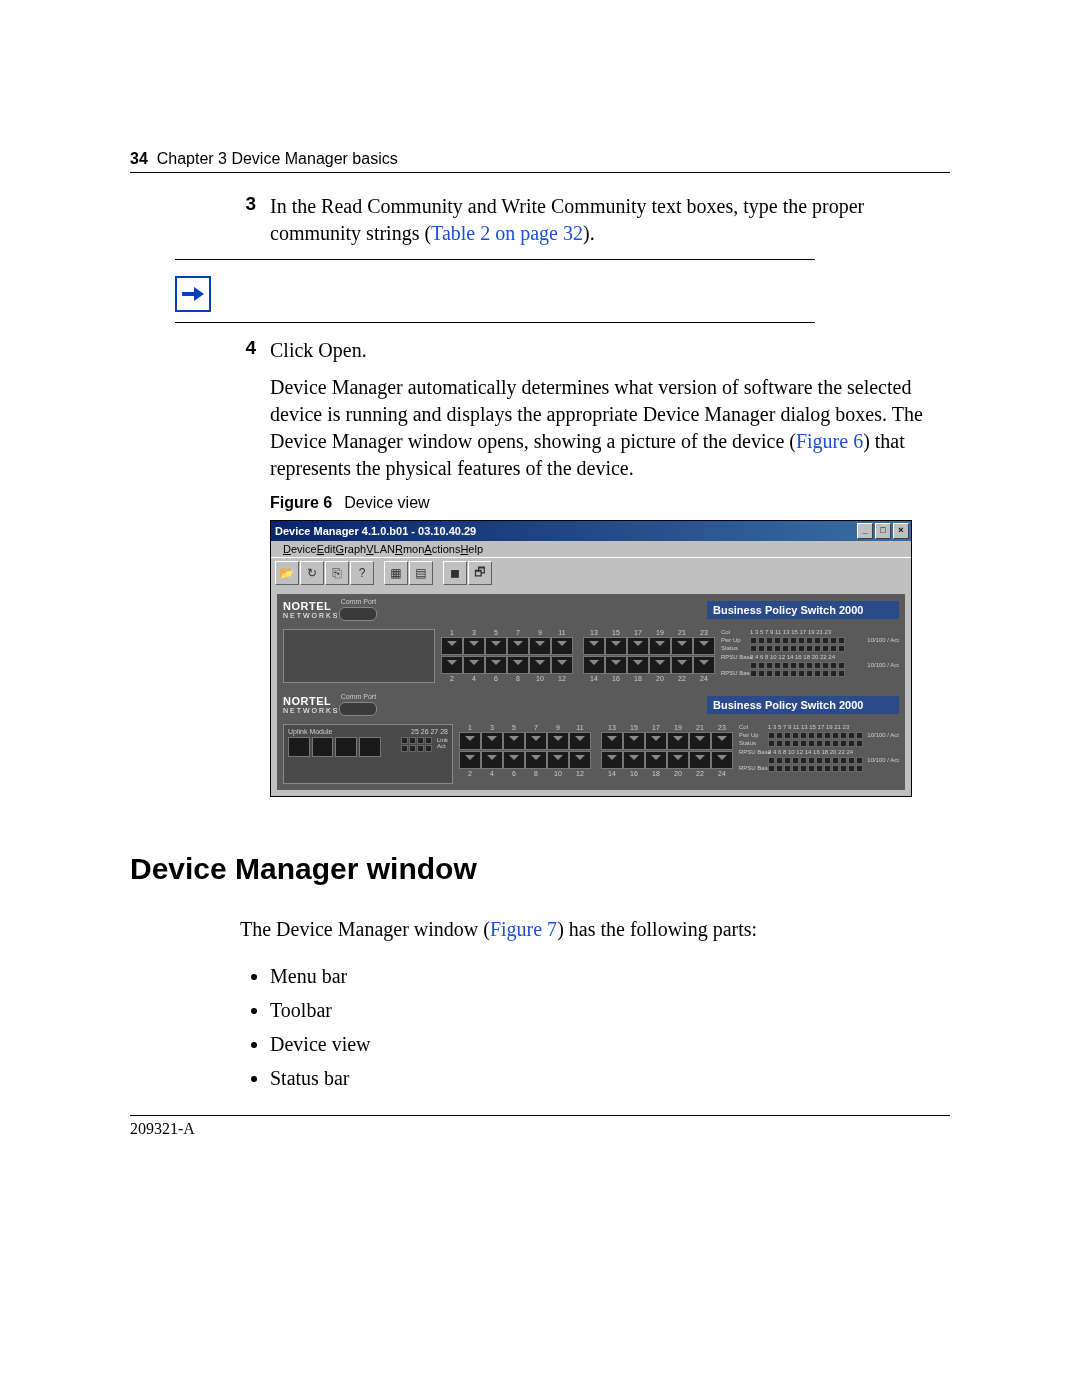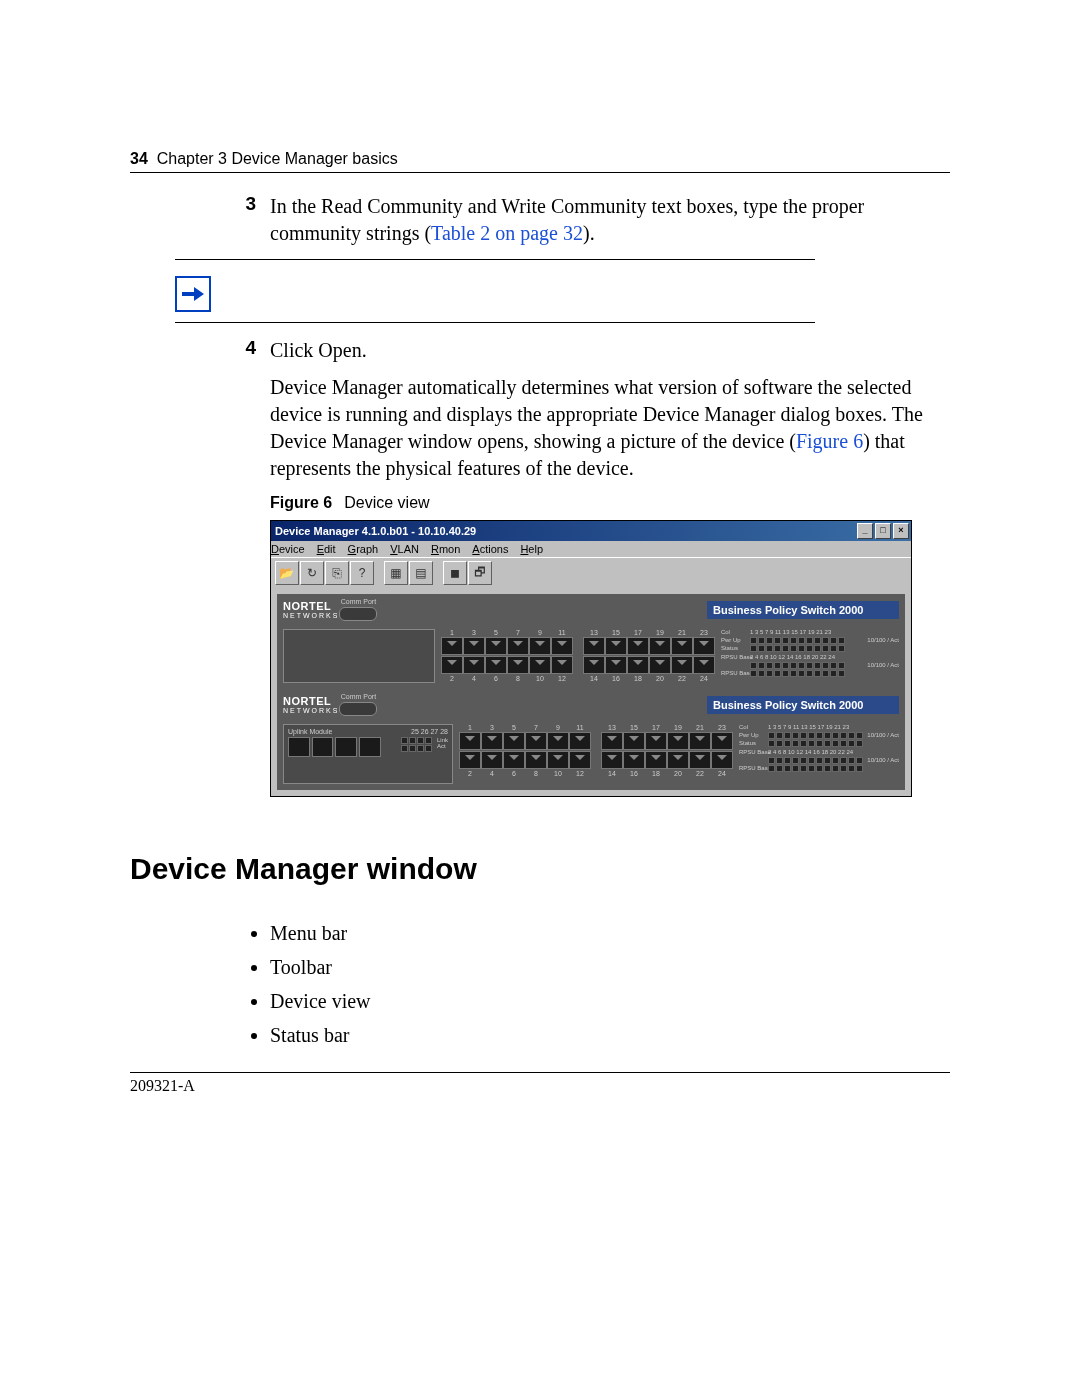--- a/index.html
+++ b/index.html
@@ -143,23 +143,23 @@
     border-right-color: #404040;
     border-bottom-color: #404040;
     font-size: 9px;
     text-align: center;
     line-height: 12px;
     color: #000;
     font-weight: bold;
   }
   .dm-menu {
     background: #c0c0c0;
-    padding: 2px 0;
-    display: flex;
-    gap: 12px;
+    padding: 2px 12px;
+    display: flex;
+    gap: 0;
     font-size: 11px;
   }
   .dm-menu span { text-decoration: underline; text-decoration-color: transparent; }
   .dm-menu span::first-letter { text-decoration: underline; }
   .dm-toolbar {
     background: #c0c0c0;
     padding: 3px 4px;
     display: flex;
     gap: 1px;
     border-top: 1px solid #fff;
@@ -339,21 +339,21 @@
       </div>
     </div>
   </div>
 
   <div class="figure-caption">
     <b>Figure 6</b><span>Device view</span>
   </div>
 
   <div class="dm-window">
     <div class="dm-title">
-      <span>Device Manager 4.1.0.b01 - 10.10.40.29</span>
+      <span>Device Manager 4.1.0.b01 - 03.10.40.29</span>
       <div class="dm-title-ctrls">
         <div class="dm-ctrl">_</div>
         <div class="dm-ctrl">□</div>
         <div class="dm-ctrl">×</div>
       </div>
     </div>
     <div class="dm-menu">
       <span>Device</span>
       <span>Edit</span>
       <span>Graph</span>
@@ -720,20 +720,23 @@
                 </div>
               </div>
           </div>
         </div>
       </div>
     </div>
   </div>
 
   <h1 class="section">Device Manager window</h1>
 
+  <div class="para">
+    <span>The Device Manager window (</span><span class="link">Figure 7</span><span>) has the following parts:</span>
+  </div>
 
   <ul class="parts">
     <li>Menu bar</li>
     <li>Toolbar</li>
     <li>Device view</li>
     <li>Status bar</li>
   </ul>
 
   <hr class="footer-rule">
   <div class="footer">209321-A</div>

